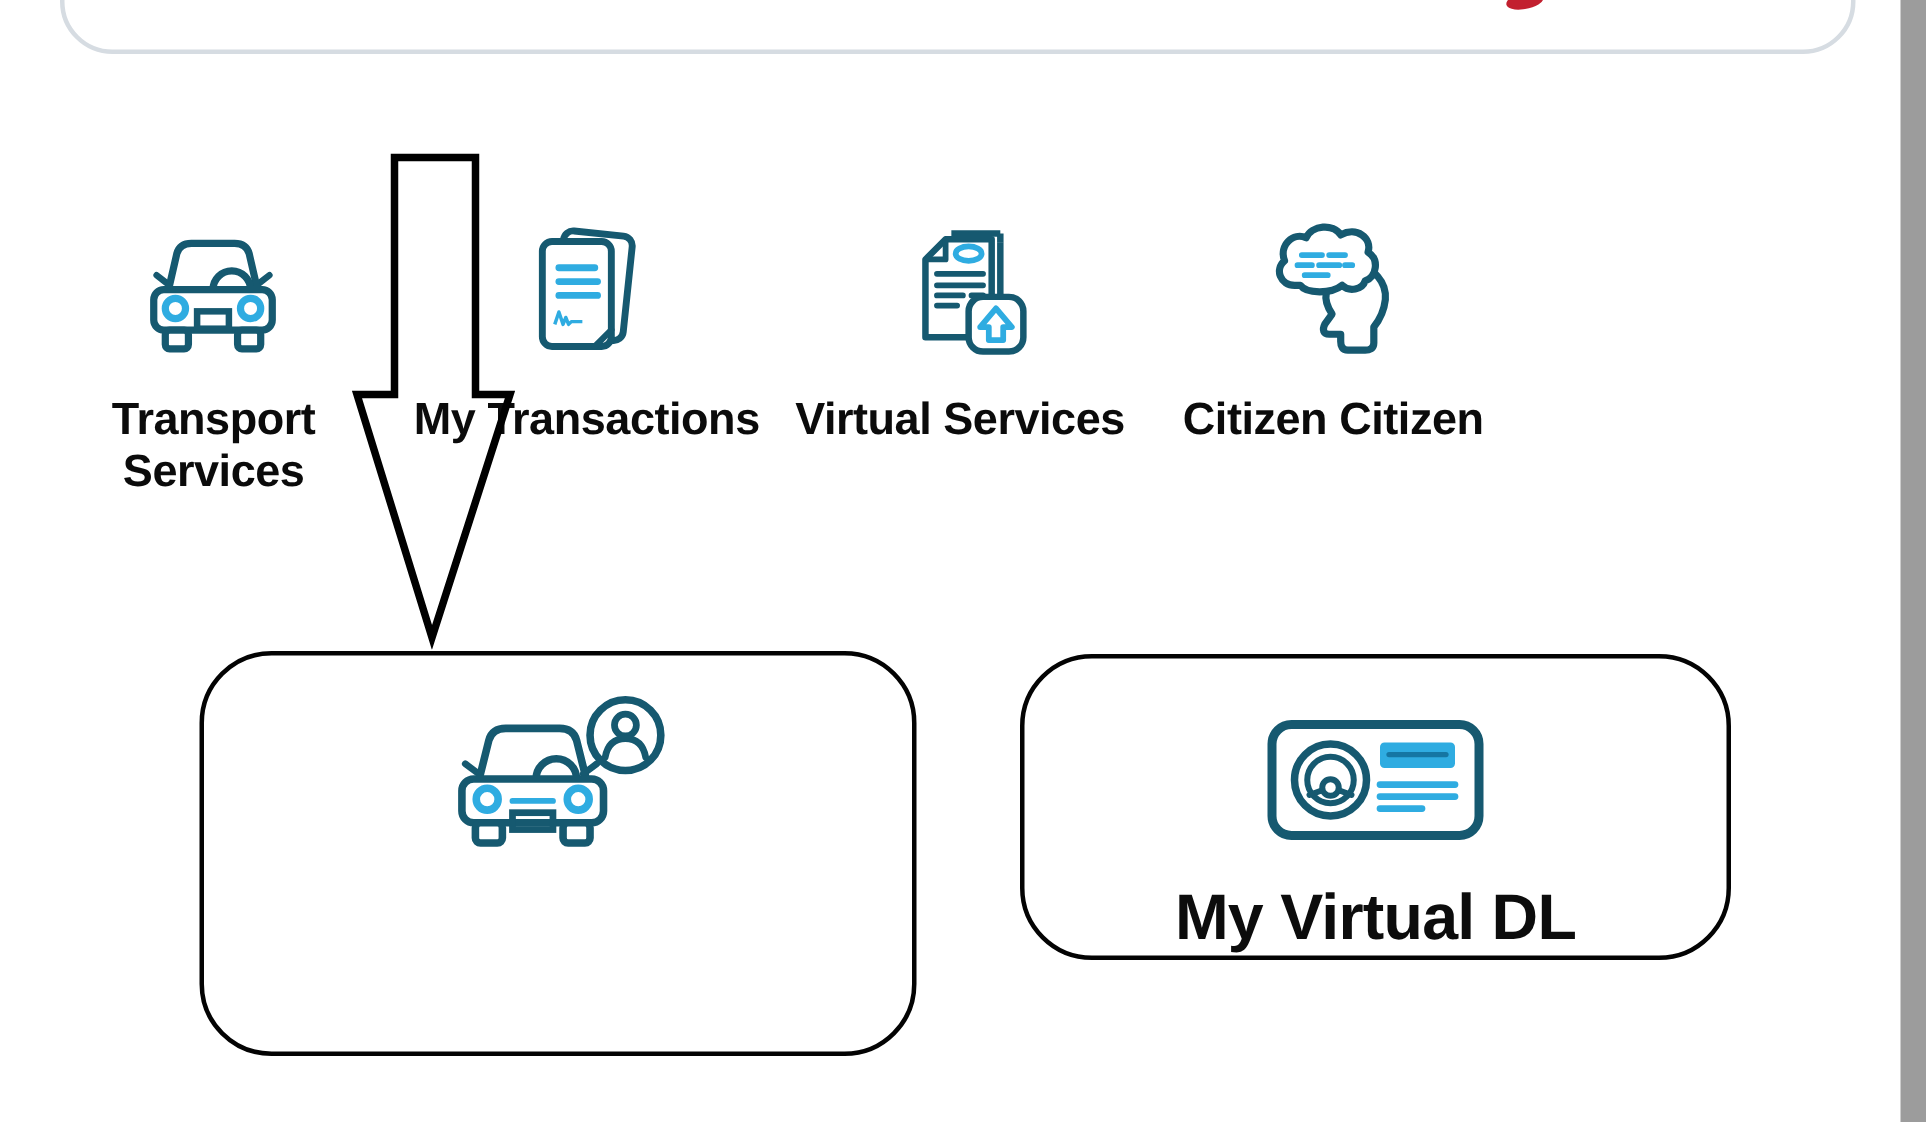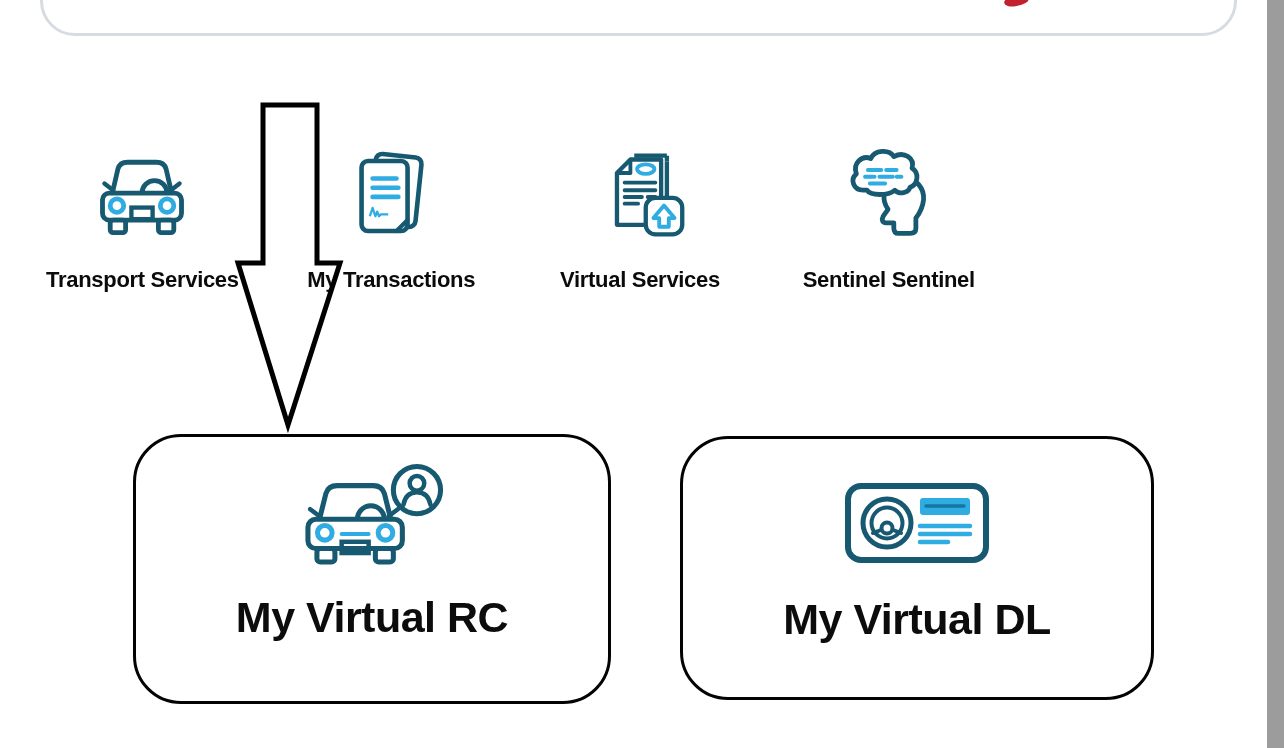--- a/index.html
+++ b/index.html
@@ -15,31 +15,31 @@
   .red-mark { position:absolute; left:1004px; top:-5px; width:25px; height:11px;
               background:#c2202f; border-radius:60% 40% 55% 45%; transform:rotate(-8deg); }
 
   
   .edge-bar { position:absolute; left:1267px; top:0; width:17px; height:748px; background:#9c9c9c; }
 
   
   .services { position:absolute; left:18px; top:128px; width:1244px; display:flex; }
   .service { width:20%; display:flex; flex-direction:column; align-items:center; }
   .service .iconbox { height:118px; display:flex; align-items:flex-end; justify-content:center; }
-  .service .lbl { margin-top:16px; font-size:22px; font-weight:700; color:#0b0b0b;
+  .service .lbl { margin-top:16px; font-size:30px; font-weight:700; color:#0b0b0b;
                   text-align:center; line-height:35px; letter-spacing:-0.3px; }
 
   
   .arrow-svg { position:absolute; left:228px; top:98px; z-index:5; }
 
   
   .big-card { position:absolute; background:#fff; border:3px solid #030303; border-radius:48px;
               display:flex; flex-direction:column; align-items:center; }
   .card-rc { left:133px; top:434px; width:478px; height:270px; }
-  .card-dl { left:680px; top:436px; width:474px; height:264px; }
+  .card-dl { left:680px; top:436px; width:474px; height:204px; }
   .big-card .cicon { margin-top:28px; height:112px; display:flex; align-items:center; justify-content:center; }
   .big-card .ctitle { margin-top:16px; font-size:43px; font-weight:700; color:#0c0c0c; letter-spacing:-0.5px; }
 
   svg { display:block; }
 </style>
 </head>
 <body>
 
 <div id="canvas">
 
@@ -100,21 +100,21 @@
     </div>
 
     <div class="service">
       <div class="iconbox">
         <svg width="96" height="102" viewBox="0 0 100 102" fill="none">
           <path d="M62,32 C79,32 87,45 86,56 C85,65 82,70 78,75 L78,86 C78,90 75,91 72,91 L60,91 C56,91 55,88 55,85 L55,80 L47,80 C43,80 42,77 44,73 L49,66 C45,60 44,56 45,51" stroke="#165970" stroke-width="5" stroke-linecap="round" stroke-linejoin="round"></path>
           <path d="M23,46 C13,46 9,35 16,29 C12,18 22,9 31,13 C35,4 50,3 55,11 C66,5 77,13 74,23 C82,28 80,40 72,43 C70,49 61,51 56,46 C49,52 31,52 27,46 Z" fill="#fff" stroke="#165970" stroke-width="5" stroke-linejoin="round"></path>
           <path d="M28,25 H42 M47,25 H58 M25,32 H35 M40,32 H54 M58,32 H63 M30,39 H46" stroke="#2face1" stroke-width="4" stroke-linecap="round"></path>
         </svg>
       </div>
-      <div class="lbl">Sentinel Sentinel</div>
+      <div class="lbl">Citizen Citizen</div>
     </div>
 
   </div>
 
   <svg class="arrow-svg" width="120" height="335" viewBox="0 0 120 335" fill="none">
     <polygon points="35,7 89,7 89,165 112,165 60,327 10,165 35,165" fill="none" stroke="#000" stroke-width="5" stroke-linejoin="miter"></polygon>
   </svg>
 
   <div class="big-card card-rc">
     <div class="cicon">
@@ -127,21 +127,20 @@
         <circle cx="77" cy="63" r="6.5" stroke="#2face1" stroke-width="4.5"></circle>
         <path d="M38,64 H62" stroke="#2face1" stroke-width="3.5" stroke-linecap="round"></path>
         <rect x="38" y="71" width="24" height="10" stroke="#165970" stroke-width="4"></rect>
         <rect x="16" y="77" width="16" height="12" rx="3" fill="#fff" stroke="#165970" stroke-width="4.5"></rect>
         <rect x="68" y="77" width="16" height="12" rx="3" fill="#fff" stroke="#165970" stroke-width="4.5"></rect>
         <circle cx="105" cy="25" r="21" fill="#fff" stroke="#165970" stroke-width="4.5"></circle>
         <circle cx="105" cy="19" r="6.5" stroke="#165970" stroke-width="4"></circle>
         <path d="M93,38 Q95,27 105,27 Q115,27 117,38" stroke="#165970" stroke-width="4" stroke-linecap="round"></path>
       </svg>
     </div>
-    <div class="ctitle">My Virtual RC</div>
   </div>
 
   <div class="big-card card-dl">
     <div class="cicon">
       <svg width="150" height="100" viewBox="0 0 150 100" fill="none">
         <rect x="6" y="13" width="138" height="74" rx="13" fill="#fff" stroke="#165970" stroke-width="6"></rect>
         <circle cx="45" cy="50" r="24" stroke="#165970" stroke-width="5"></circle>
         <circle cx="45" cy="50" r="15.5" stroke="#165970" stroke-width="4"></circle>
         <circle cx="45" cy="55" r="5.5" stroke="#165970" stroke-width="4"></circle>
         <path d="M31,60 L39,57 M59,60 L51,57" stroke="#165970" stroke-width="4" stroke-linecap="round"></path>

